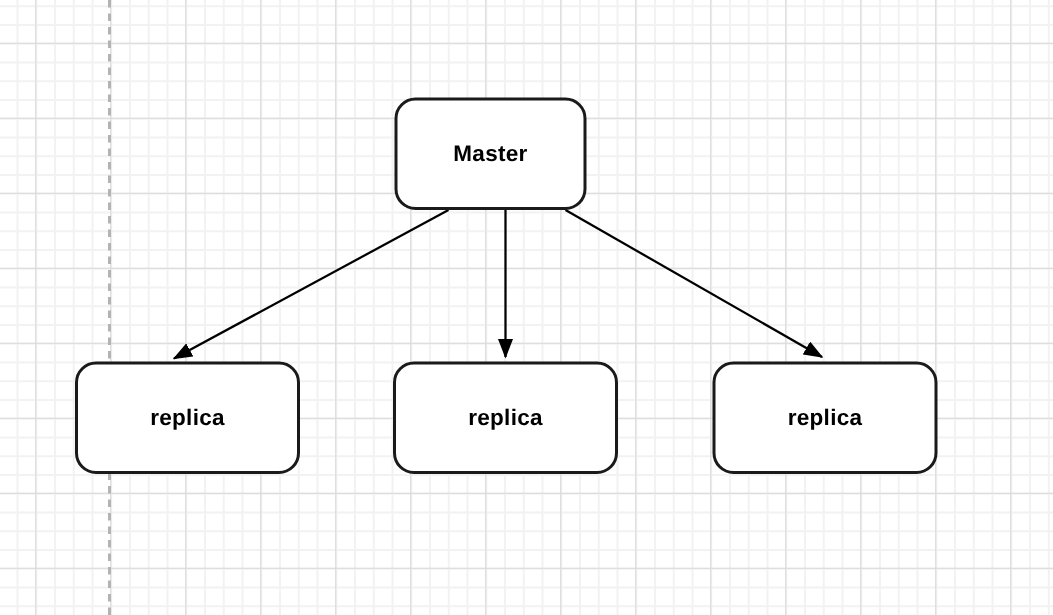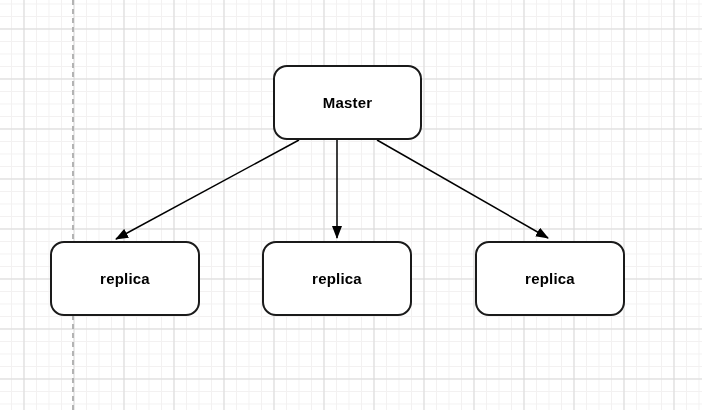--- a/index.html
+++ b/index.html
@@ -60,21 +60,21 @@
         <path id="arrowhead-path" d="M0,0 L13,5 L0,10 Z" fill="#000000"></path>
       </marker>
     </defs>
 
   <line x1="73" y1="0" x2="73" y2="410" stroke="#b3b3b3" stroke-width="2" stroke-dasharray="5 4"></line>
       <line x1="299" y1="140" x2="116" y2="239" stroke="#000000" stroke-width="1.5" marker-end="url(#arrowhead)"></line>
       <line x1="337" y1="140" x2="337" y2="238" stroke="#000000" stroke-width="1.5" marker-end="url(#arrowhead)"></line>
       <line x1="377" y1="140" x2="548" y2="238" stroke="#000000" stroke-width="1.5" marker-end="url(#arrowhead)"></line>
     </svg>
 
-  <div class="node" style="left: 273px; top: 65px; width: 149px; height: 75px; background: rgb(255, 255, 255); border-color: rgb(26, 26, 26);">
+  <div class="node" style="left: 263px; top: 65px; width: 128px; height: 75px; background: rgb(255, 255, 255); border-color: rgb(26, 26, 26);">
     <span class="node-label">Master</span>
   </div>
 
   <div class="node" style="left: 50px; top: 241px; width: 150px; height: 75px; background: rgb(255, 255, 255); border-color: rgb(26, 26, 26);">
     <span class="node-label">replica</span>
   </div>
 
   <div class="node" style="left: 262px; top: 241px; width: 150px; height: 75px; background: rgb(255, 255, 255); border-color: rgb(26, 26, 26);">
     <span class="node-label">replica</span>
   </div>

